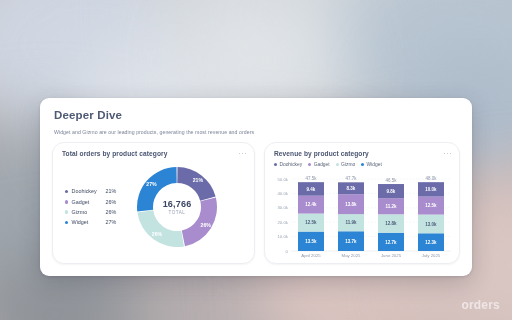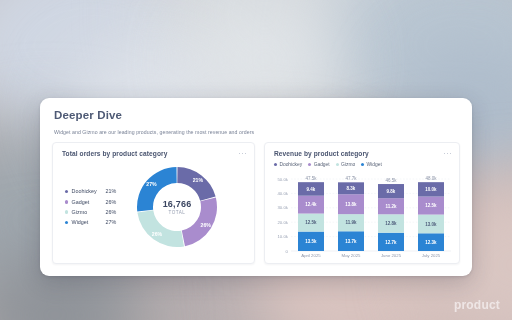--- a/index.html
+++ b/index.html
@@ -42,21 +42,21 @@
   .panel-sub {
     font-size:5.2px; color:#7a8397; margin-top:8px; letter-spacing:.06px;
   }
 
   .cards {
     display:flex; gap:9px; padding:7px 12px 12px 12px;
   }
   .card {
     background:#ffffff;
     border:1px solid #eceef2;
-    border-radius:4px;
+    border-radius:12px;
     box-shadow:0 1px 2px rgba(40,40,60,.05);
     position:relative;
   }
   .card.left  { width:203px; height:122px; }
   .card.right { width:196px; height:122px; }
 
   .card-head {
     display:flex; align-items:center; justify-content:space-between;
     padding:7px 8px 0 9px;
   }
@@ -271,13 +271,13 @@
             <text x="160" y="20.068" text-anchor="middle" class="seg-lbl">10.0k</text>
             <text x="160" y="9.168000000000006" text-anchor="middle" class="tot">48.0k</text>
             <text x="160" y="86" text-anchor="middle" class="xl">July 2025</text>
           </svg>
       </div>
     </div>
 
   </div>
 </div>
 
-<div id="wm">product</div>
+<div id="wm">orders</div>
 
 </body></html>

